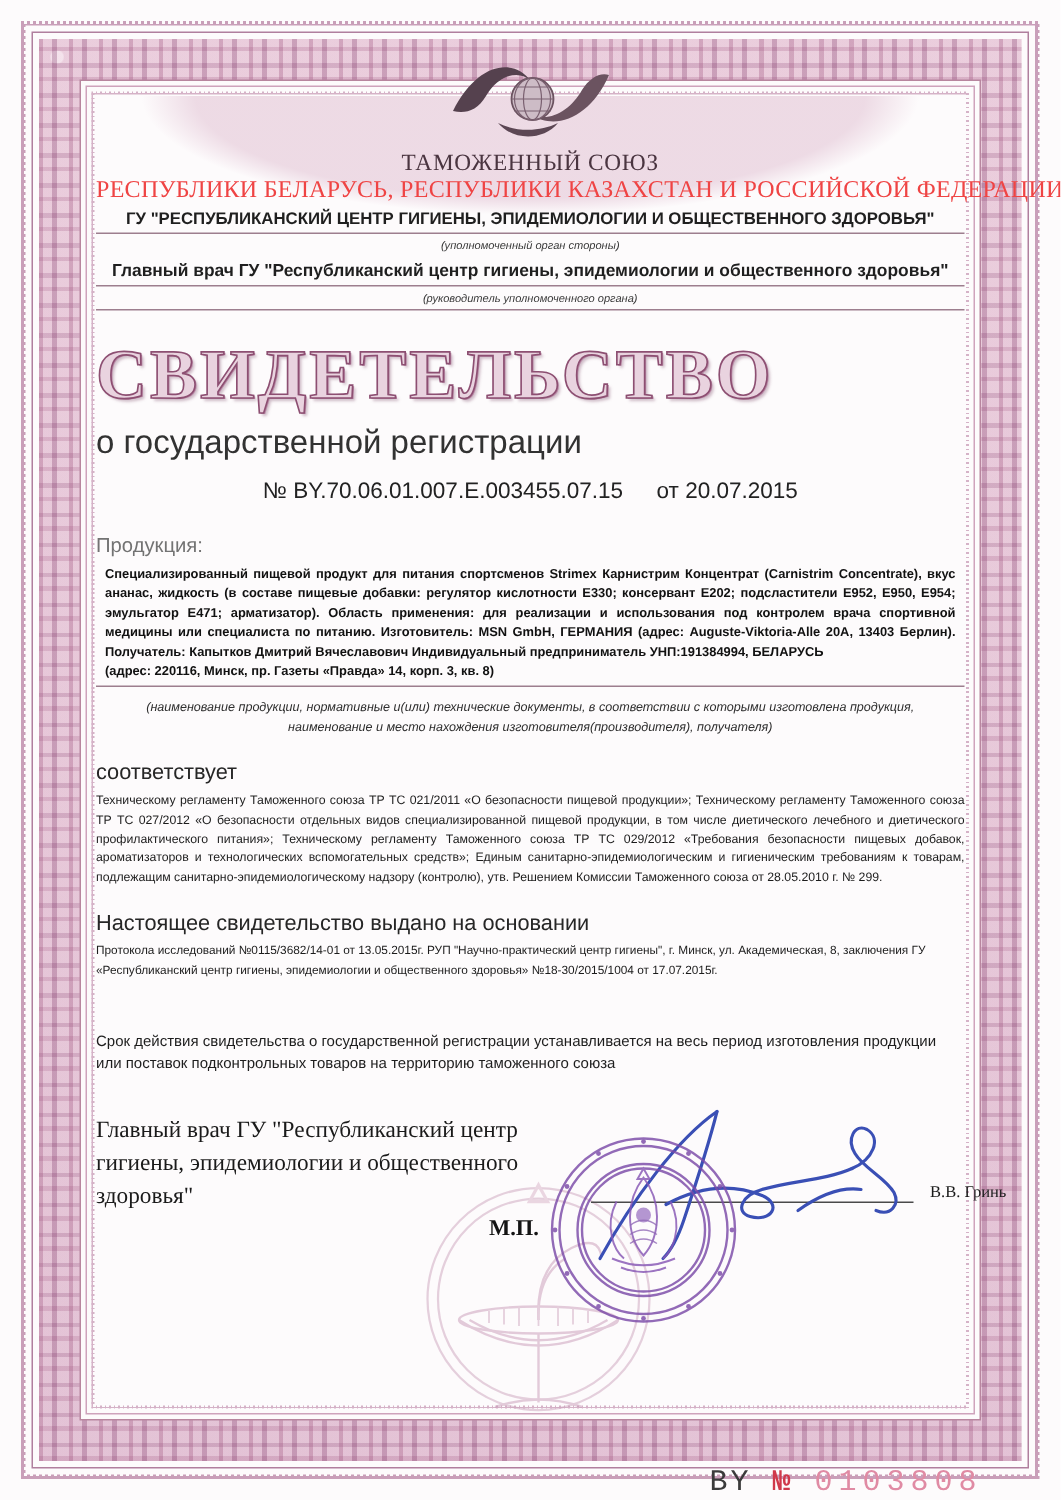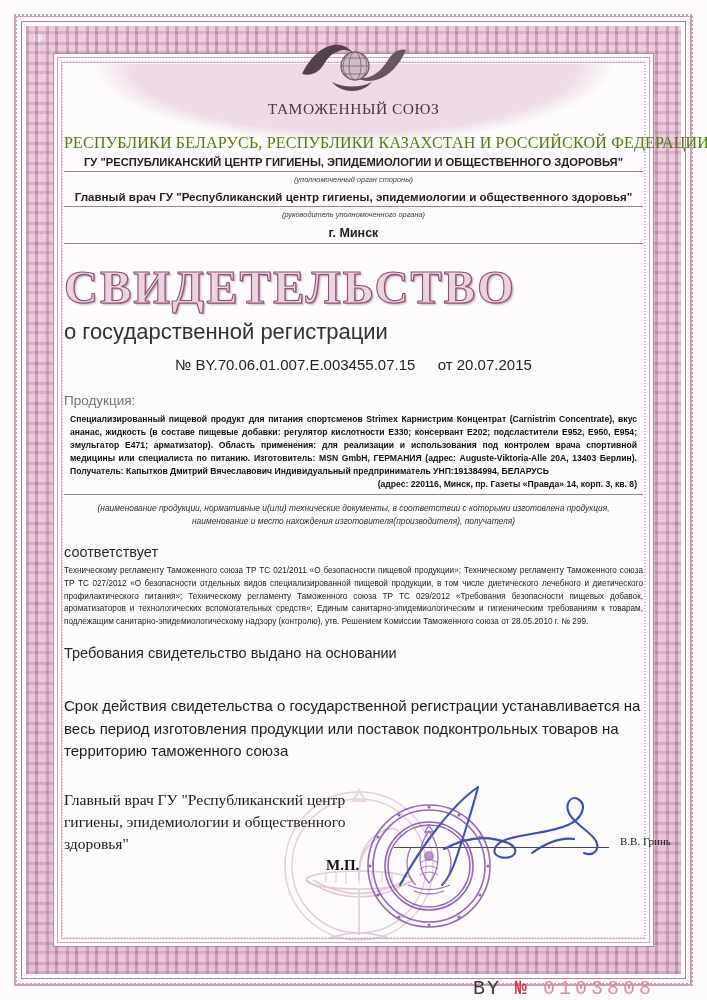--- a/index.html
+++ b/index.html
@@ -48,21 +48,21 @@
   .wm{position:absolute;left:268px;top:770px;width:182px;height:190px;opacity:.5;}
 
   
   .page{position:absolute;left:64px;top:36px;right:64px;}
 
   .emblem{display:block;margin:0 auto;}
 
   .t-union{text-align:center;font-family:"Liberation Serif",serif;
       font-size:15.5px;letter-spacing:.5px;color:#4a3540;margin-top:2px;}
   .t-states{text-align:center;font-family:"Liberation Serif",serif;
-      font-size:16px;letter-spacing:.2px;color:#4d7c0f;margin-top:16px;white-space:nowrap;}
+      font-size:16px;letter-spacing:.2px;color:#ef4444;margin-top:0;white-space:nowrap;}
 
   .org{text-align:center;font-size:11.2px;font-weight:bold;color:#1f1f1f;
       margin-top:4px;white-space:nowrap;}
   .cap{text-align:center;font-size:7.4px;font-style:italic;color:#3a3a3a;
       margin-top:3px;}
   .rule{border-top:1px solid #9d7e8e;margin-top:3px;}
 
   .org2{text-align:center;font-size:11.6px;font-weight:bold;color:#1f1f1f;margin-top:6px;}
   .city{text-align:center;font-size:12.5px;font-weight:bold;color:#1f1f1f;margin-top:7px;}
 
@@ -75,28 +75,28 @@
   .subtitle{font-size:22px;color:#323232;margin-top:8px;}
   .regno{text-align:center;font-size:15px;color:#222;margin-top:11px;}
   .regno .gap{display:inline-block;width:14px;}
 
   .lbl{font-size:13.5px;color:#737373;margin-top:20px;}
   .lbl2{font-size:14.5px;color:#262626;margin-top:16px;}
   .lbl3{font-size:15px;color:#262626;margin-top:14px;line-height:1.45;}
 
   .prod{font-size:8.6px;font-weight:bold;line-height:1.52;text-align:justify;
       color:#111;margin-top:5px;padding:0 6px;}
-  .prod .ctr{display:block;text-align:right;}
+  .prod .ctr{display:block;text-align:left;}
   .cap2{text-align:center;font-size:8.4px;font-style:italic;color:#2e2e2e;
       line-height:1.5;margin-top:7px;padding:0 14px;}
 
   .reg{font-size:8.2px;line-height:1.58;text-align:justify;color:#1c1c1c;margin-top:5px;}
   .basis{font-size:7.9px;line-height:1.55;color:#1c1c1c;margin-top:4px;}
 
-  .validity{font-size:15px;line-height:1.5;color:#1e1e1e;margin-top:34px;}
+  .validity{font-size:10px;line-height:1.5;color:#1e1e1e;margin-top:34px;}
 
   
   .sig{position:relative;margin-top:26px;height:90px;}
   .sig-title{font-family:"Liberation Serif",serif;font-size:15.5px;line-height:1.42;
       color:#1a1a1a;width:300px;}
   .sig-line{position:absolute;left:330px;top:58px;width:215px;border-top:1px solid #4a4a4a;}
   .sig-name{position:absolute;left:556px;top:46px;font-family:"Liberation Serif",serif;
       font-size:11px;color:#1a1a1a;white-space:nowrap;}
   .sig-ink{position:absolute;left:318px;top:-8px;}
   .mp{position:absolute;left:262px;top:68px;font-family:"Liberation Serif",serif;
@@ -162,21 +162,20 @@
     <div class="t-states">РЕСПУБЛИКИ БЕЛАРУСЬ, РЕСПУБЛИКИ КАЗАХСТАН И РОССИЙСКОЙ ФЕДЕРАЦИИ</div>
 
     <div class="org">ГУ "РЕСПУБЛИКАНСКИЙ ЦЕНТР ГИГИЕНЫ, ЭПИДЕМИОЛОГИИ И ОБЩЕСТВЕННОГО ЗДОРОВЬЯ"</div>
     <div class="rule"></div>
     <div class="cap">(уполномоченный орган стороны)</div>
 
     <div class="org2">Главный врач ГУ "Республиканский центр гигиены, эпидемиологии и общественного здоровья"</div>
     <div class="rule"></div>
     <div class="cap">(руководитель уполномоченного органа)</div>
 
-    <div class="city">г. Минск</div>
     <div class="rule"></div>
 
     <div class="title">СВИДЕТЕЛЬСТВО</div>
     <div class="subtitle">о государственной регистрации</div>
     <div class="regno">
       <span>№ BY.70.06.01.007.Е.003455.07.15</span>
       <span class="gap"></span>
       <span>от 20.07.2015</span>
     </div>
 
@@ -185,21 +184,22 @@
       <span>Специализированный пищевой продукт для питания спортсменов Strimex Карнистрим Концентрат (Carnistrim Concentrate), вкус ананас, жидкость (в составе пищевые добавки: регулятор кислотности Е330; консервант Е202; подсластители Е952, Е950, Е954; эмульгатор Е471; арматизатор). Область применения: для реализации и использования под контролем  врача спортивной медицины или специалиста по питанию. Изготовитель: MSN GmbH, ГЕРМАНИЯ (адрес: Auguste-Viktoria-Alle 20A, 13403 Берлин). Получатель: Капытков Дмитрий Вячеславович Индивидуальный предприниматель УНП:191384994, БЕЛАРУСЬ</span>
       <span class="ctr">(адрес: 220116, Минск, пр. Газеты «Правда» 14, корп. 3, кв. 8)</span>
     </div>
     <div class="rule"></div>
     <div class="cap2">(наименование продукции, нормативные и(или) технические документы, в соответствии с которыми изготовлена продукция, наименование и место нахождения изготовителя(производителя), получателя)</div>
 
     <div class="lbl2">соответствует</div>
     <div class="reg">Техническому регламенту Таможенного союза ТР ТС 021/2011 «О безопасности пищевой продукции»; Техническому регламенту Таможенного союза ТР ТС 027/2012 «О безопасности отдельных видов специализированной пищевой продукции, в том числе диетического лечебного и диетического профилактического питания»; Техническому регламенту Таможенного союза ТР ТС 029/2012 «Требования безопасности пищевых добавок, ароматизаторов и технологических вспомогательных средств»; Единым санитарно-эпидемиологическим и гигиеническим требованиям к товарам, подлежащим санитарно-эпидемиологическому надзору (контролю), утв. Решением Комиссии Таможенного союза от 28.05.2010 г. № 299.</div>
 
 
-    <div class="lbl2">Требования свидетельство выдано на основании</div>
+    <div class="lbl2">Настоящее свидетельство выдано на основании</div>
+    <div class="basis">Протокола исследований №0115/3682/14-01 от 13.05.2015г. РУП "Научно-практический центр гигиены", г. Минск, ул. Академическая, 8, заключения ГУ «Республиканский центр гигиены, эпидемиологии и общественного здоровья» №18-30/2015/1004 от 17.07.2015г.</div>
 
     <div class="validity">Срок действия свидетельства о государственной регистрации устанавливается на весь период изготовления продукции или поставок подконтрольных товаров на территорию таможенного союза</div>
 
     <div class="sig">
       <div class="sig-title">Главный врач ГУ "Республиканский центр гигиены, эпидемиологии и общественного здоровья"</div>
       <div class="sig-line"></div>
       <div class="sig-name">В.В. Гринь</div>
 
       <svg class="stamp" width="130" height="130" viewBox="0 0 130 130">
         <g fill="none" stroke="#7b4ba8" stroke-width="1.6">

